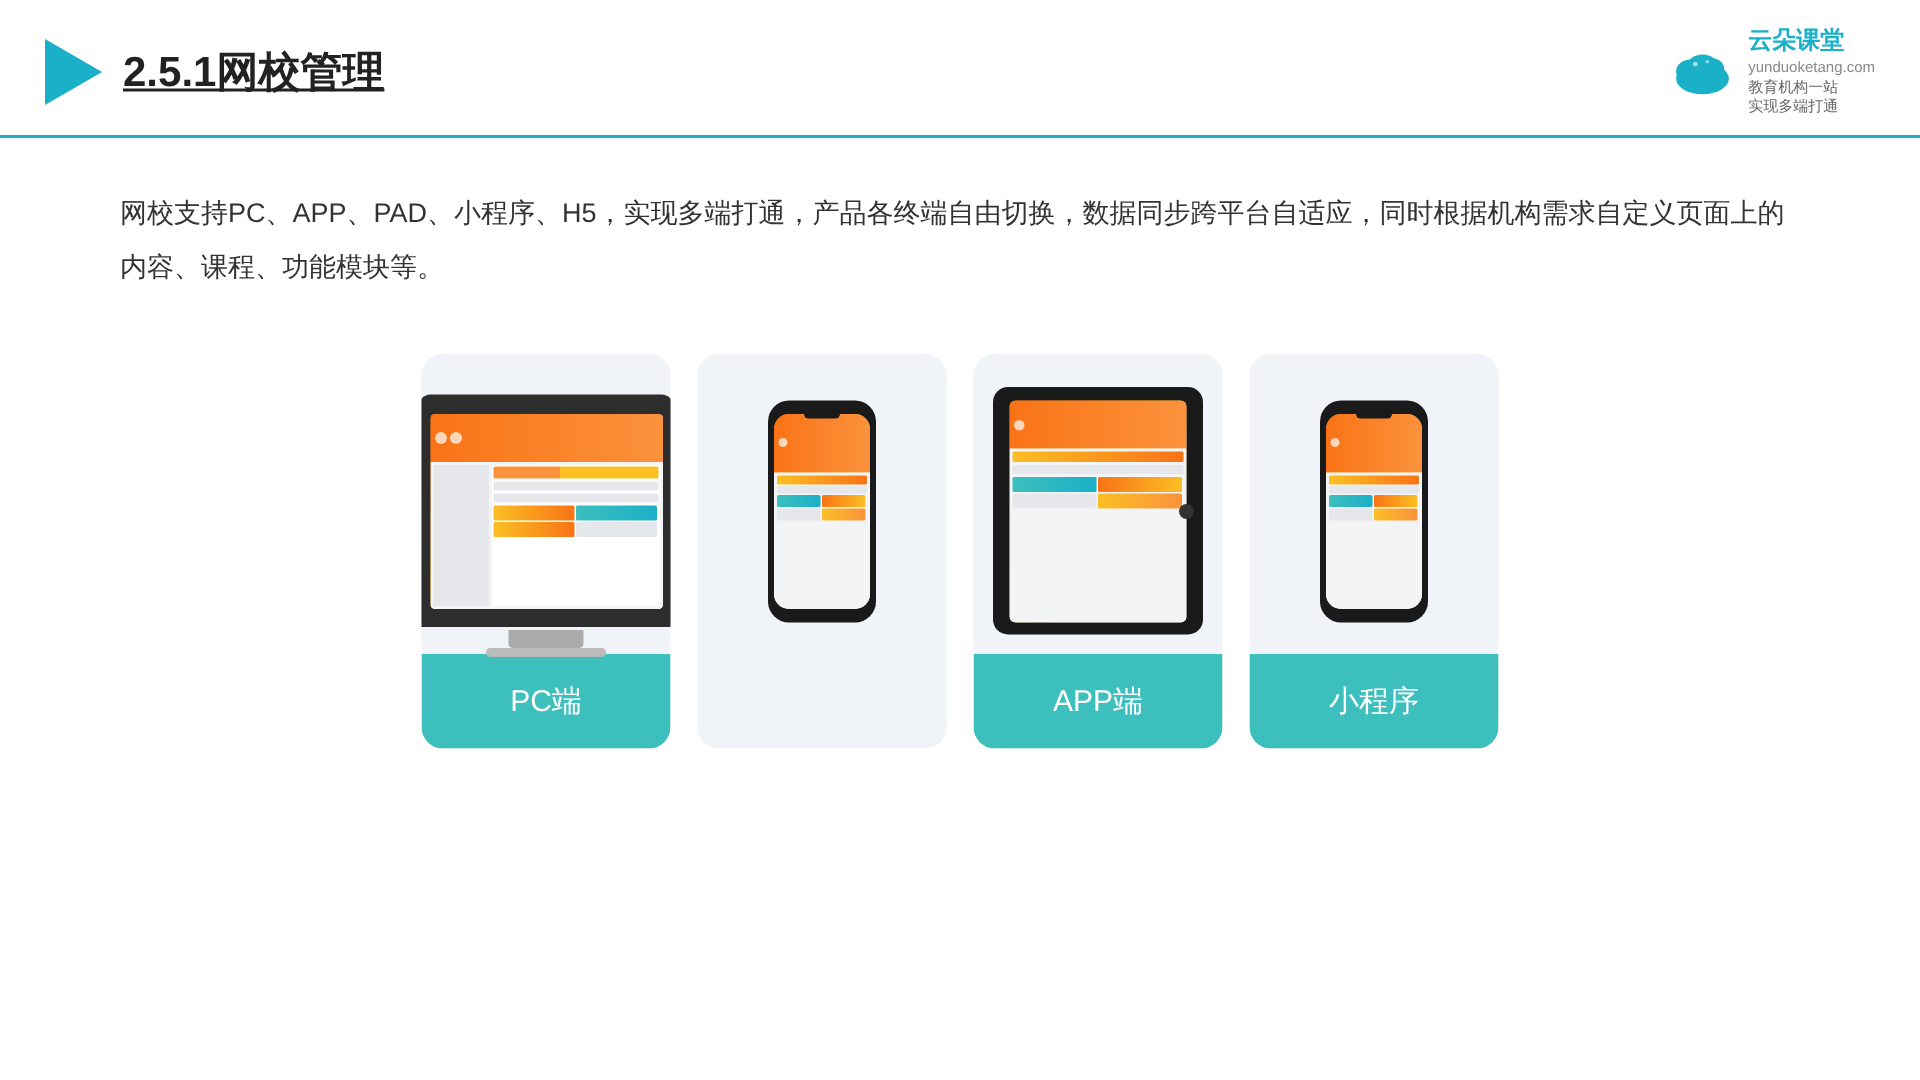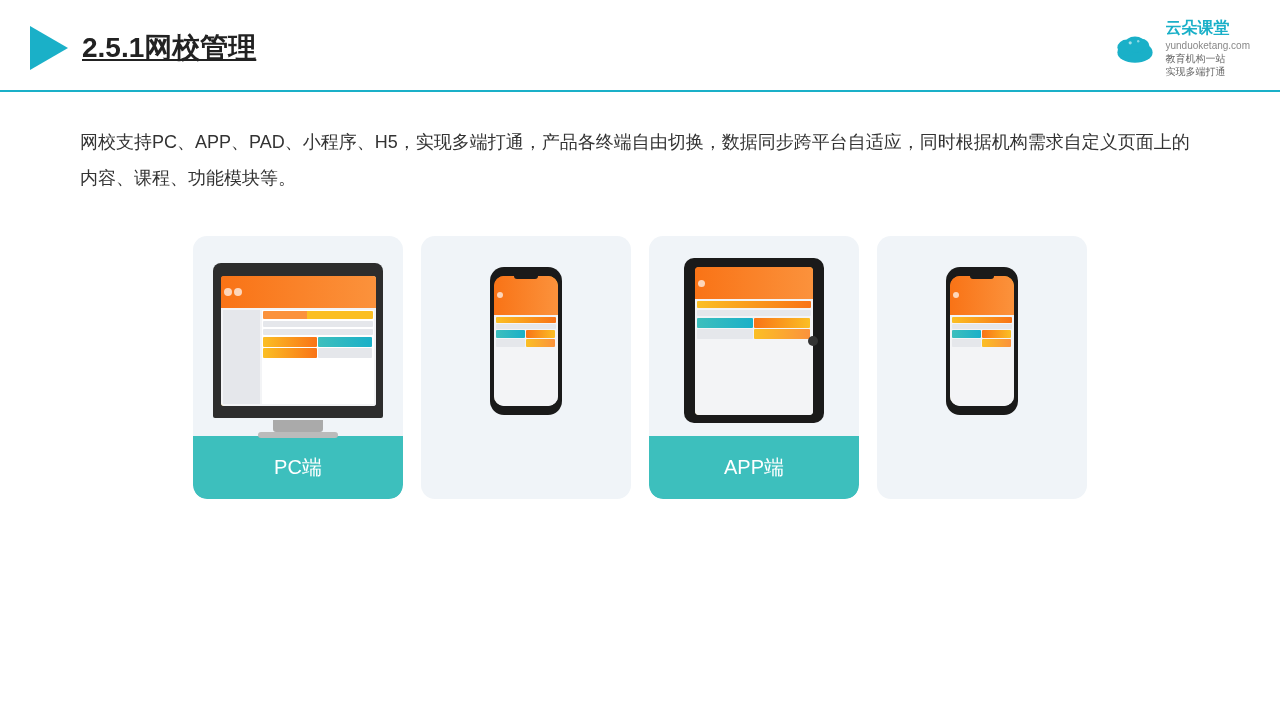--- a/index.html
+++ b/index.html
@@ -78,21 +78,21 @@
       display: flex;
       justify-content: center;
       gap: 18px;
       padding: 30px 50px 0 50px;
       margin-top: 10px;
     }
 
     .card {
       background: #f0f4f8;
       border-radius: 14px;
-      width: 210px;
+      width: 166px;
       display: flex;
       flex-direction: column;
       align-items: flex-end;
       overflow: hidden;
       padding-bottom: 0;
     }
 
     .card-image-area {
       width: 100%;
       height: 200px;
@@ -415,16 +415,17 @@
                 <div class="screen-cell" style="height:8px; background:linear-gradient(90deg,#3dbfbd,#1ab0c8);"></div>
                 <div class="screen-cell" style="height:8px; background:linear-gradient(90deg,#f97316,#fbbf24);"></div>
                 <div class="screen-cell" style="height:8px; background:#e5e7eb;"></div>
                 <div class="screen-cell" style="height:8px; background:linear-gradient(90deg,#fbbf24,#fb923c);"></div>
               </div>
             </div>
           </div>
         </div>
       </div>
     </div>
+    <div class="card-label">小程序</div>
   </div>
 
 
 </div>
 
 </body></html>

